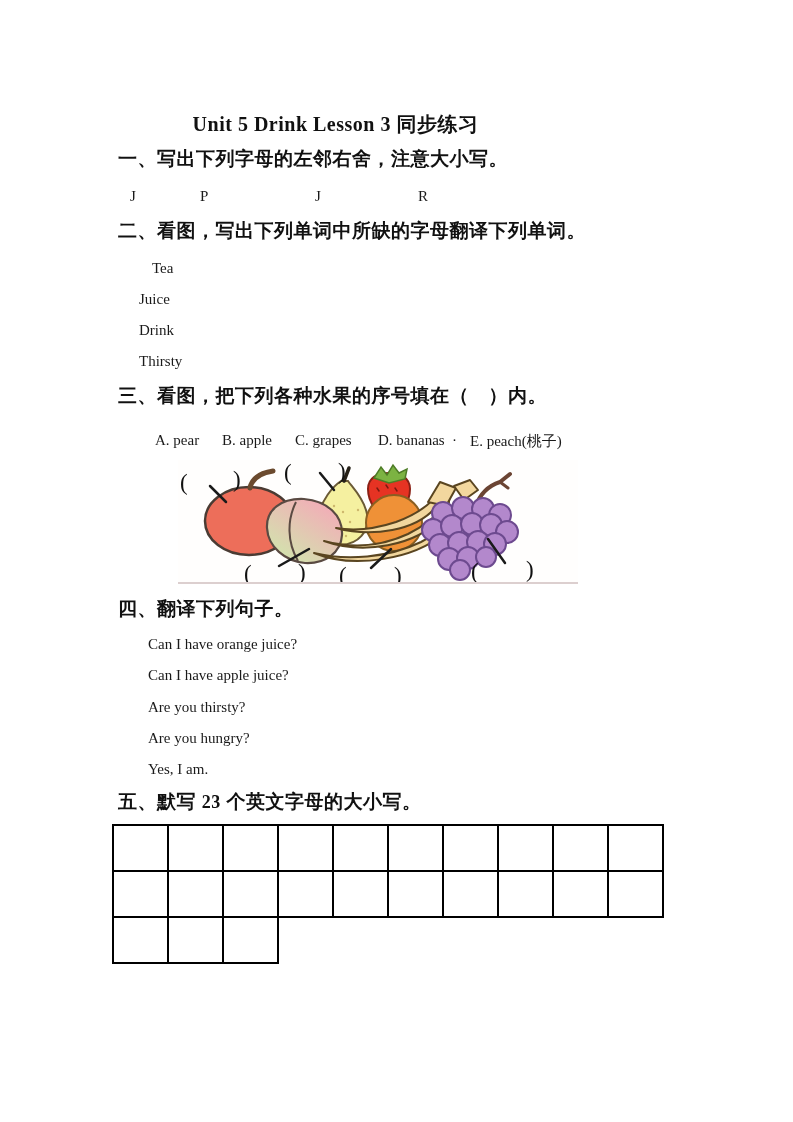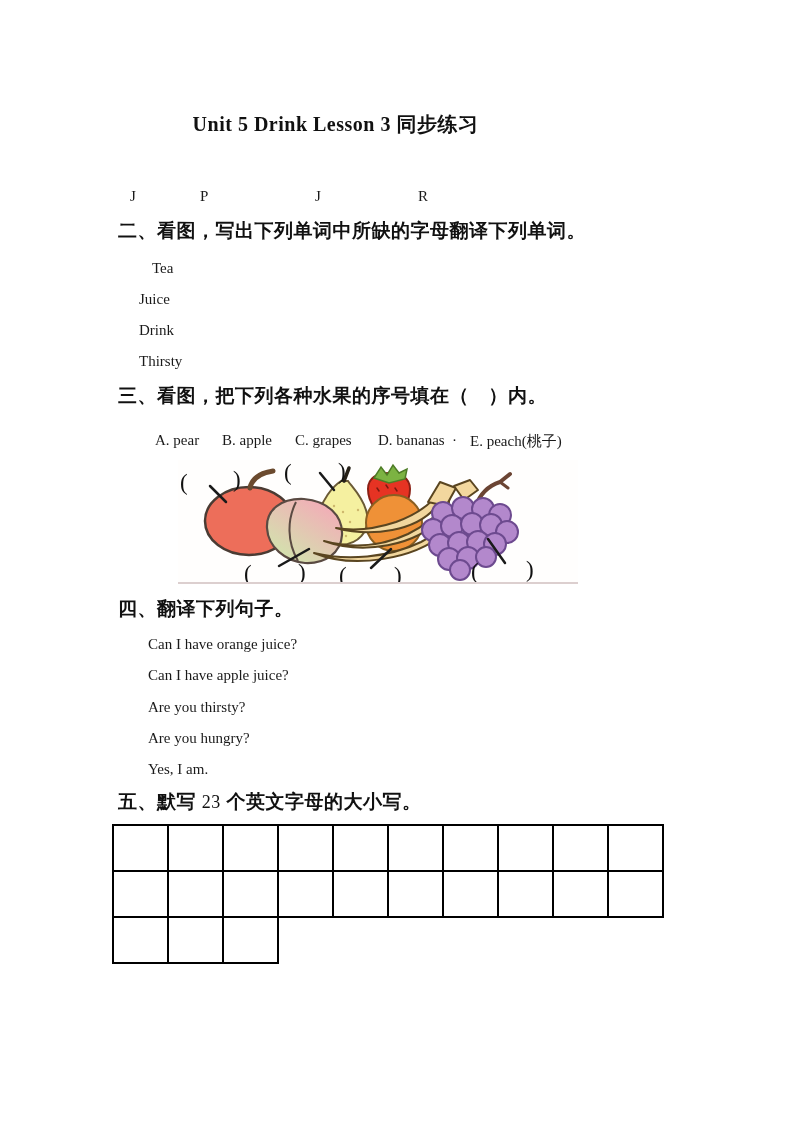--- a/index.html
+++ b/index.html
@@ -26,21 +26,21 @@
     left: 118px;
     font-family: "Liberation Sans", sans-serif;
     font-weight: bold;
     font-size: 19px;
     color: #111;
     letter-spacing: 0.5px;
     white-space: nowrap;
   }
   .h5-num {
     font-family: "Liberation Serif", serif;
-    font-weight: normal;
+    font-weight: bold;
     font-size: 18px;
   }
   .body-text {
     font-family: "Liberation Serif", serif;
     font-size: 15px;
     color: #1a1a1a;
     white-space: nowrap;
   }
   .letter-hint { font-size: 15px; }
   .fruit-image {
@@ -62,20 +62,21 @@
     fill: #111;
   }
 </style>
 </head>
 <body>
 
 <div class="page">
 
   <div class="abs doc-title">Unit 5 Drink Lesson 3 同步练习</div>
 
+  <div class="abs sec-heading" style="top:146px;">一、写出下列字母的左邻右舍，注意大小写。</div>
   <span class="abs body-text letter-hint" style="left:130px; top:188px;">J</span>
   <span class="abs body-text letter-hint" style="left:200px; top:188px;">P</span>
   <span class="abs body-text letter-hint" style="left:315px; top:188px;">J</span>
   <span class="abs body-text letter-hint" style="left:418px; top:188px;">R</span>
 
   <div class="abs sec-heading" style="top:218px;">二、看图，写出下列单词中所缺的字母翻译下列单词。</div>
   <div class="abs body-text" style="left:139px; top:260px;margin-left:13px;">Tea</div>
   <div class="abs body-text" style="left:139px; top:291px;">Juice</div>
   <div class="abs body-text" style="left:139px; top:322px;">Drink</div>
   <div class="abs body-text" style="left:139px; top:353px;">Thirsty</div>

